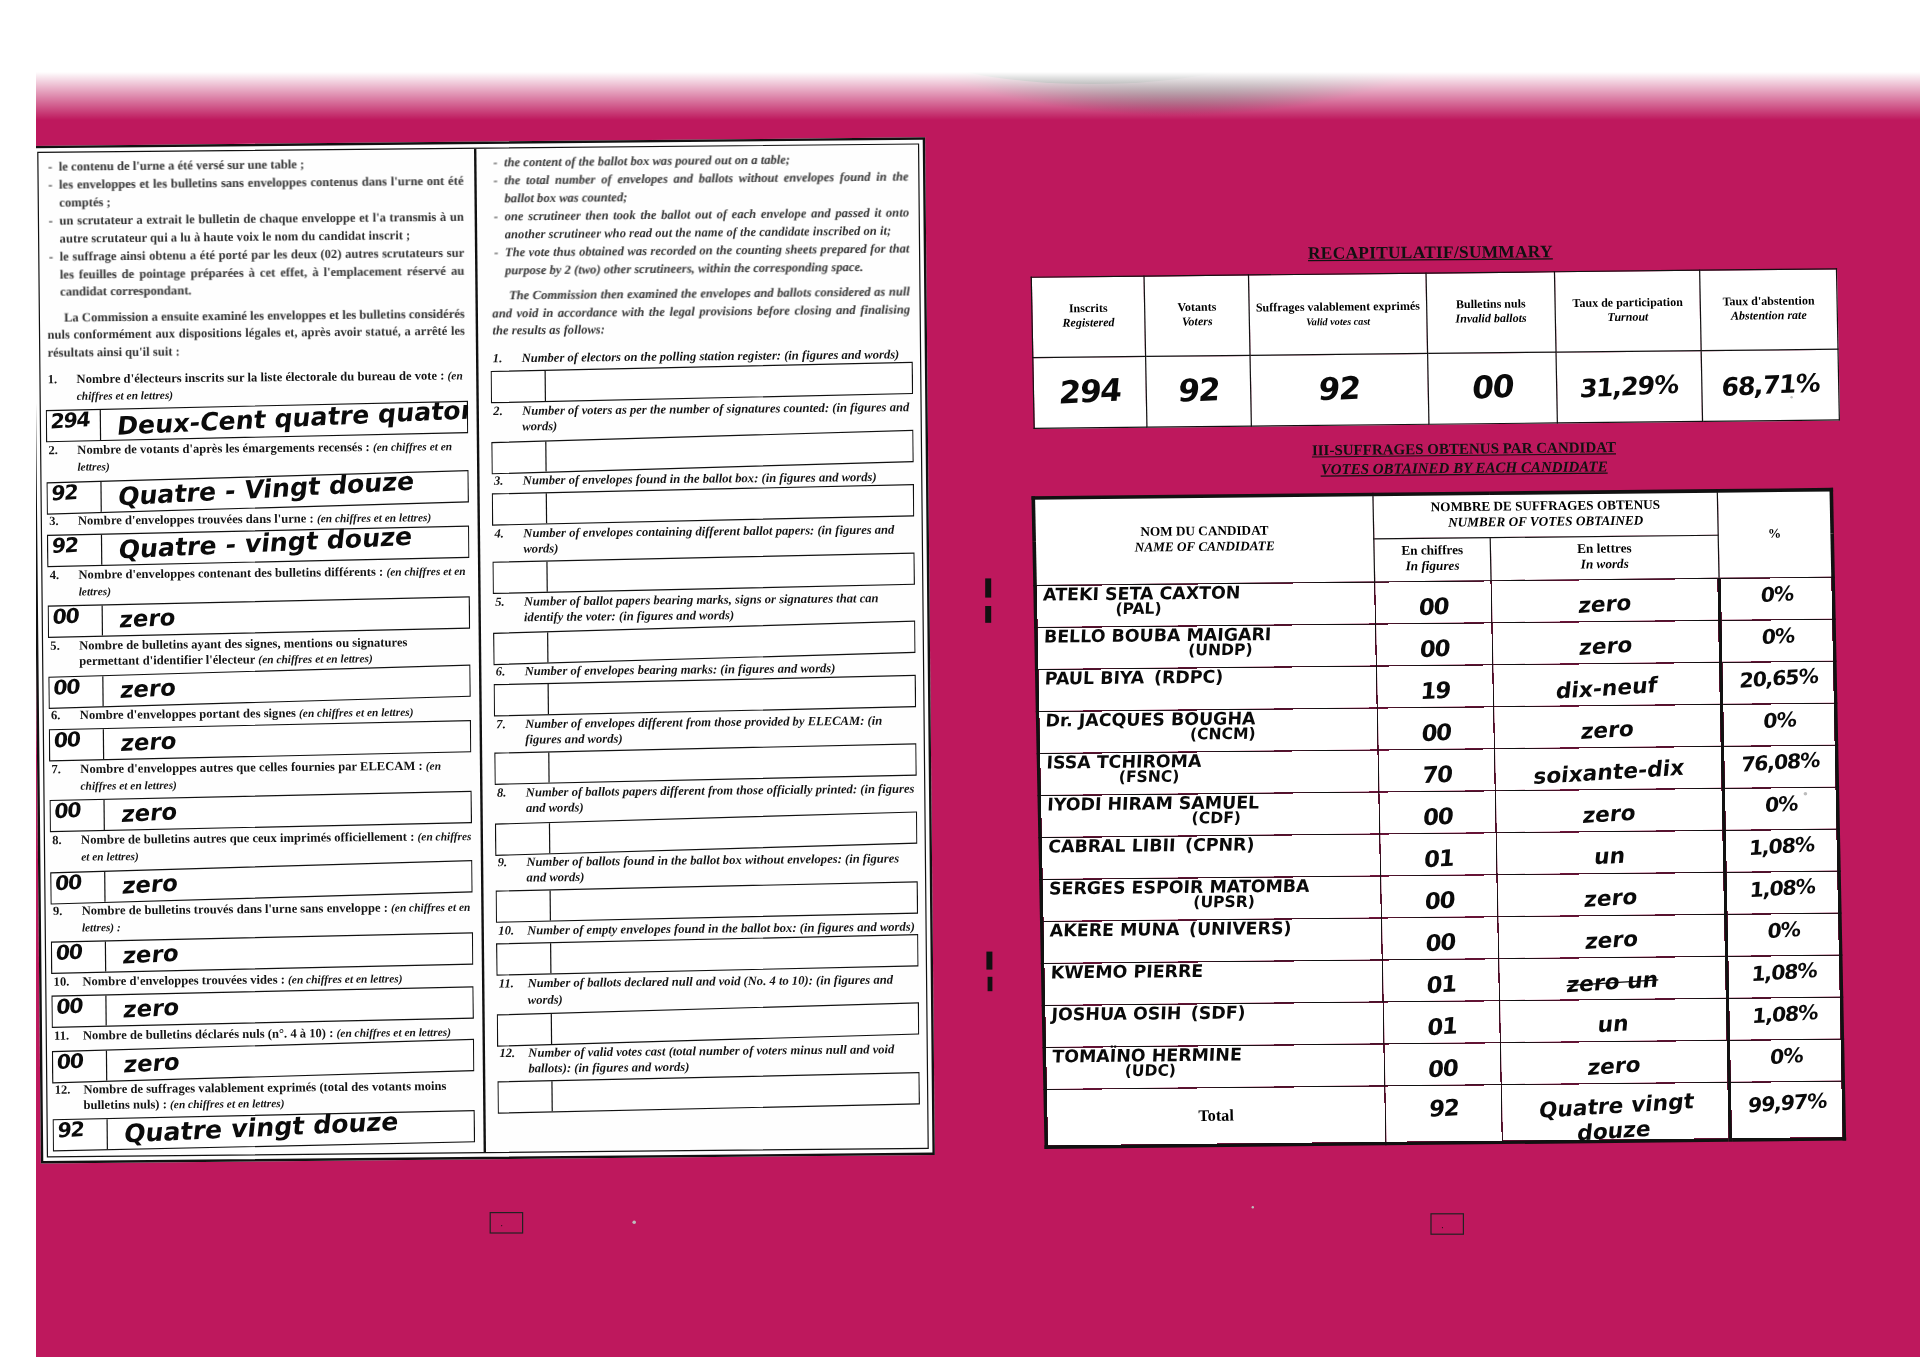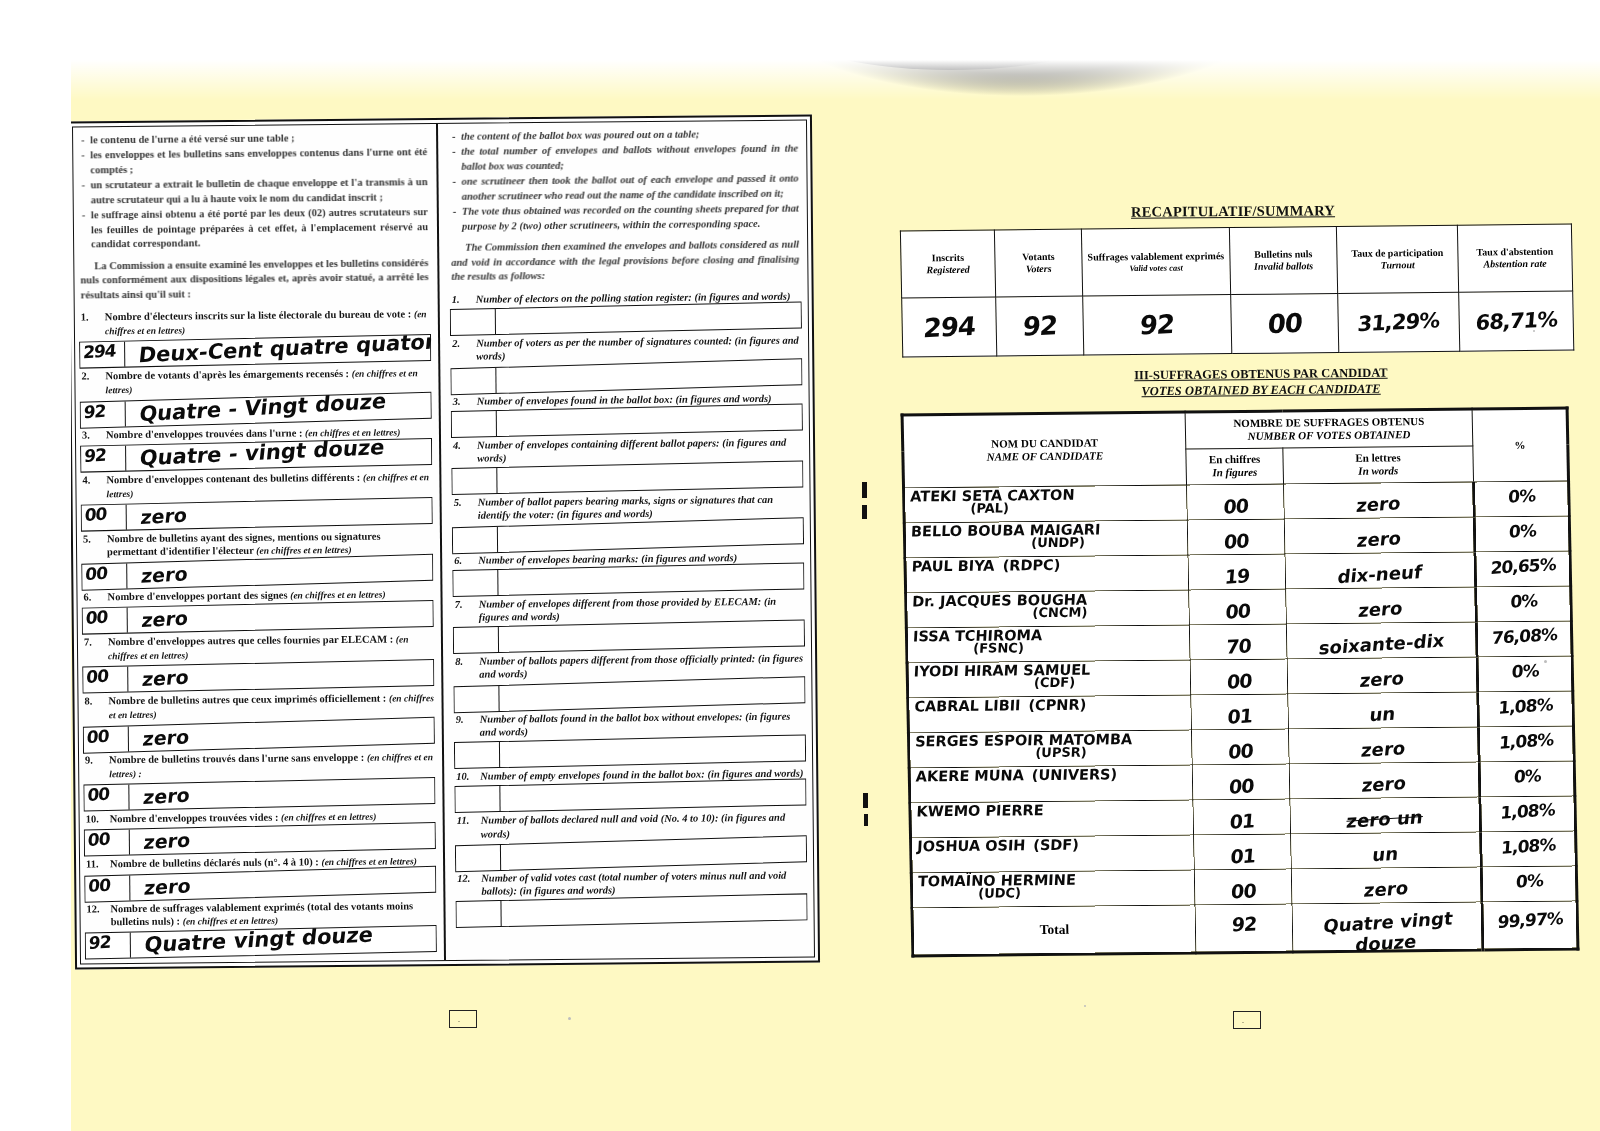--- a/index.html
+++ b/index.html
@@ -7,22 +7,21 @@
   body{
     width:1600px;height:1131px;
     background:#ffffff;
     font-family:"Liberation Serif", serif;
     overflow:hidden;
     position:relative;
   }
   
   #scan{
     position:absolute;inset:0;
-    background:#fef9c3;
-    margin-left:41px;
+    background:#be185d;
   }
   
   .gutter-shadow{
     position:absolute;
     left:700px;top:0;width:560px;height:120px;
     background:radial-gradient(ellipse 330px 120px at 50% 0%, #000 0%, #1a1a1a 42%, rgba(40,40,40,0.75) 62%, rgba(255,255,255,0) 80%);
     pointer-events:none;
   }
   .gutter-shadow2{
     position:absolute;

